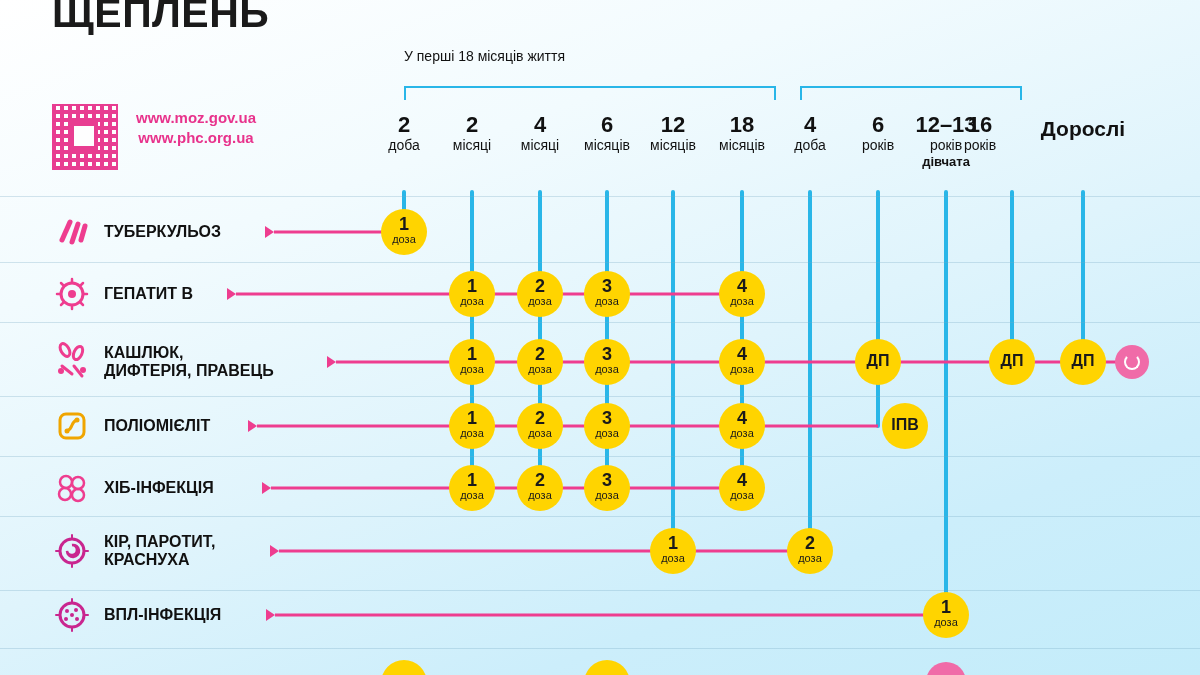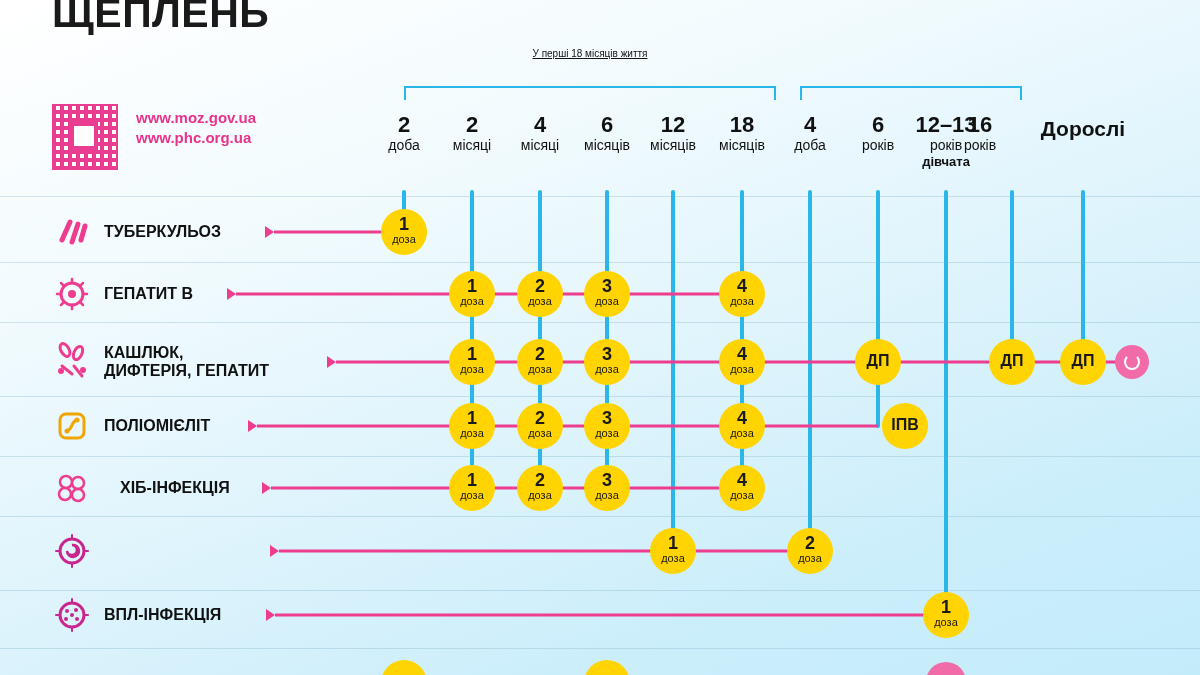--- a/index.html
+++ b/index.html
@@ -60,29 +60,29 @@
     box-shadow: 0 0 0 4px #e8338c inset;
   }
   .sites {
     position: absolute;
     left: 136px;
     top: 108px;
     font-size: 15px;
     font-weight: bold;
     color: #e8338c;
     line-height: 1.35;
+    text-align: center;
   }
   
   .group-label {
     position: absolute;
-    font-size: 10px;
+    font-size: 14px;
     color: #111;
-    text-align: center;
+    text-align: left;
     white-space: nowrap;
-    text-decoration: underline;
   }
   .bracket {
     position: absolute;
     border-top: 2px solid #29b6e8;
     border-left: 2px solid #29b6e8;
     border-right: 2px solid #29b6e8;
     height: 14px;
     box-sizing: border-box;
   }
   
@@ -368,21 +368,21 @@
         <ellipse cx="13" cy="10" rx="4" ry="7" transform="rotate(-30 13 10)"></ellipse>
         <ellipse cx="26" cy="13" rx="4" ry="7" transform="rotate(25 26 13)"></ellipse>
         <line x1="10" y1="26" x2="20" y2="34"></line>
         <line x1="22" y1="26" x2="30" y2="36"></line>
       </g>
       <circle cx="9" cy="31" r="3" fill="#ee3d8f"></circle>
       <circle cx="31" cy="30" r="3" fill="#ee3d8f"></circle>
     </svg>
   </div>
   <div class="row-label" style="top:362px;">КАШЛЮК,
-ДИФТЕРІЯ, ГЕПАТИТ</div>
+ДИФТЕРІЯ, ПРАВЕЦЬ</div>
   <div class="arrow" style="left:327px; top:362px;"></div>
   <div class="pinkline" style="left:336px; top:362px; width:780px;"></div>
   <div class="dose" style="left:472px; top:362px;">
     <div class="d-num">1</div>
     <div class="d-unit">доза</div>
   </div>
   <div class="dose" style="left:540px; top:362px;">
     <div class="d-num">2</div>
     <div class="d-unit">доза</div>
   </div>
@@ -439,21 +439,21 @@
   <div class="germ" style="top:488px;">
     <svg width="40" height="40" viewBox="0 0 40 40">
       <g fill="none" stroke="#ee3d8f" stroke-width="2.5">
         <circle cx="14" cy="14" r="6"></circle>
           <circle cx="26" cy="15" r="6"></circle>
         <circle cx="13" cy="26" r="6"></circle>
           <circle cx="26" cy="27" r="6"></circle>
       </g>
     </svg>
   </div>
-  <div class="row-label" style="top:488px;margin-left:16px;">ХІБ-ІНФЕКЦІЯ</div>
+  <div class="row-label" style="top:488px;">ХІБ-ІНФЕКЦІЯ</div>
   <div class="arrow" style="left:262px; top:488px;"></div>
   <div class="pinkline" style="left:271px; top:488px; width:471px;"></div>
   <div class="dose" style="left:472px; top:488px;">
     <div class="d-num">1</div>
     <div class="d-unit">доза</div>
   </div>
   <div class="dose" style="left:540px; top:488px;">
     <div class="d-num">2</div>
     <div class="d-unit">доза</div>
   </div>
@@ -471,20 +471,22 @@
       <circle cx="20" cy="20" r="12" fill="none" stroke="#c9268f" stroke-width="3"></circle>
       <path d="M20 14 a6 6 0 1 1 -5 6 a5 5 0 1 0 5 -6" fill="none" stroke="#c9268f" stroke-width="2.5"></path>
       <g stroke="#c9268f" stroke-width="2" stroke-linecap="round">
         <line x1="20" y1="4" x2="20" y2="8"></line>
           <line x1="20" y1="32" x2="20" y2="36"></line>
         <line x1="4" y1="20" x2="8" y2="20"></line>
           <line x1="32" y1="20" x2="36" y2="20"></line>
       </g>
     </svg>
   </div>
+  <div class="row-label" style="top:551px;">КІР, ПАРОТИТ,
+КРАСНУХА</div>
   <div class="arrow" style="left:270px; top:551px;"></div>
   <div class="pinkline" style="left:279px; top:551px; width:531px;"></div>
   <div class="dose" style="left:673px; top:551px;">
     <div class="d-num">1</div>
     <div class="d-unit">доза</div>
   </div>
   <div class="dose" style="left:810px; top:551px;">
     <div class="d-num">2</div>
     <div class="d-unit">доза</div>
   </div>

